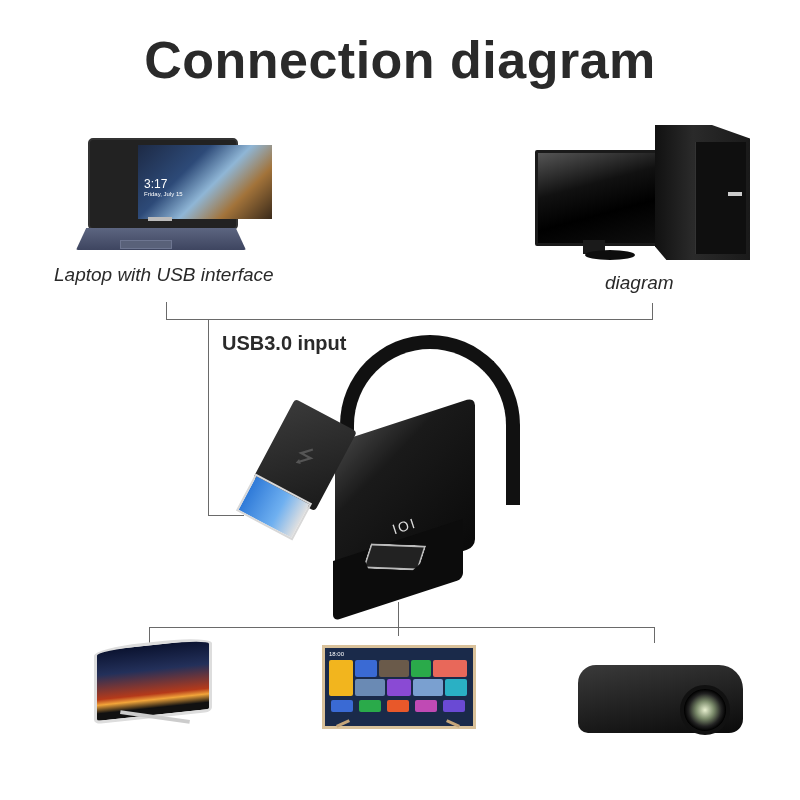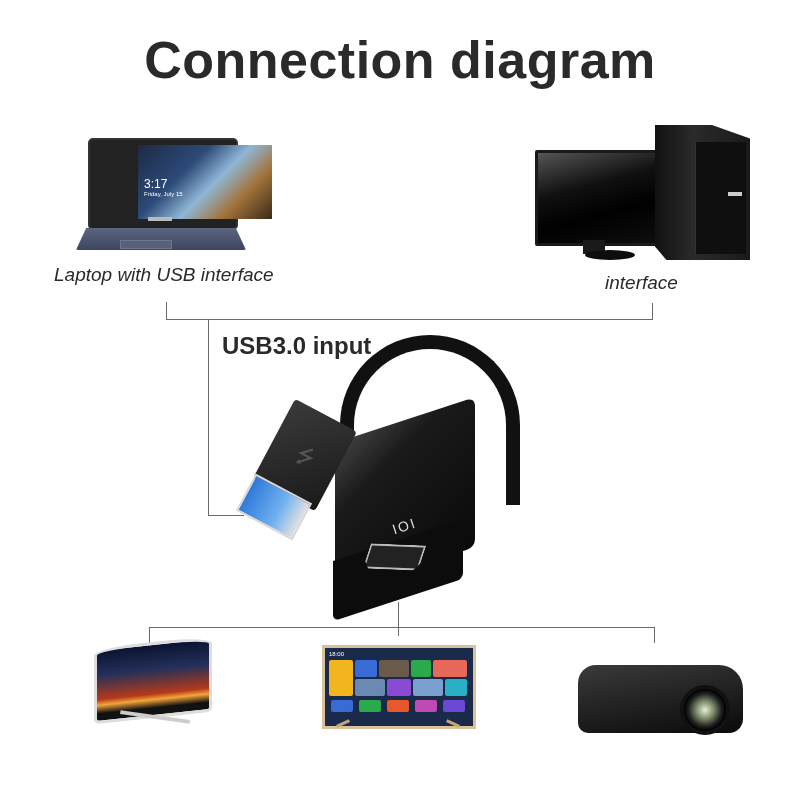--- a/index.html
+++ b/index.html
@@ -1,20 +1,20 @@
 <!DOCTYPE html>
 <html><head>
 <meta charset="utf-8">
 <style>
   html, body { margin:0; padding:0; }
   body { width:800px; height:800px; background:#ffffff; position:relative; overflow:hidden; font-family:"Liberation Sans", sans-serif; }
   .abs { position:absolute; }
   .title { left:0; top:30px; width:800px; text-align:center; font-size:52px; font-weight:bold; color:#2a2a2a; letter-spacing:0.5px; }
   .label { font-size:19px; color:#2a2a2a;font-style:italic; }
-  .label-bold { font-size:24px; font-weight:bold; color:#2a2a2a; }
+  .label-bold { font-size:20px; font-weight:bold; color:#2a2a2a; }
   .line { background:#6a6a6a; }
 
   
   .laptop-screen { left:88px; top:138px; width:146px; height:88px; background:#222; border-radius:5px; border:2px solid #333; }
   .laptop-display { left:6px; top:5px; width:134px; height:74px; background:linear-gradient(135deg,#1d2a45 0%,#2d4a78 35%,#8fb6d6 55%,#a2733a 75%,#3a2a1a 100%); overflow:hidden;margin-left:42px; }
   .laptop-time { left:6px; top:32px; font-size:12px; color:#fff; }
   .laptop-date { left:6px; top:46px; font-size:6px; color:#fff; }
   .laptop-base { left:76px; top:228px; width:170px; height:22px; background:linear-gradient(#5c6580,#3e4560); clip-path:polygon(6% 0,94% 0,100% 100%,0 100%); border-radius:2px; }
   .laptop-pad { left:120px; top:240px; width:50px; height:7px; background:#596179; border:1px solid #6d7590; }
   .laptop-brand { left:148px; top:217px; width:24px; height:4px; background:#bbb; }
@@ -65,21 +65,21 @@
 <div class="abs label" style="left:54px; top:264px;">Laptop with USB interface</div>
 
 <div>
   <div class="abs monitor"></div>
   <div class="abs monitor-neck"></div>
   <div class="abs monitor-stand"></div>
   <div class="abs tower"></div>
   <div class="abs tower-face"></div>
   <div class="abs tower-badge"></div>
 </div>
-<div class="abs label" style="left:605px; top:272px;">interface</div>
+<div class="abs label" style="left:605px; top:272px;">diagram</div>
 
 <div class="abs line" style="left:166px; top:302px; width:1px; height:18px;"></div>
 <div class="abs line" style="left:652px; top:303px; width:1px; height:17px;"></div>
 <div class="abs line" style="left:166px; top:319px; width:487px; height:1px;"></div>
 <div class="abs line" style="left:208px; top:319px; width:1px; height:197px;"></div>
 <div class="abs line" style="left:208px; top:515px; width:36px; height:1px;"></div>
 
 <div class="abs label-bold" style="left:222px; top:332px;">USB3.0 input</div>
 
 <div>

